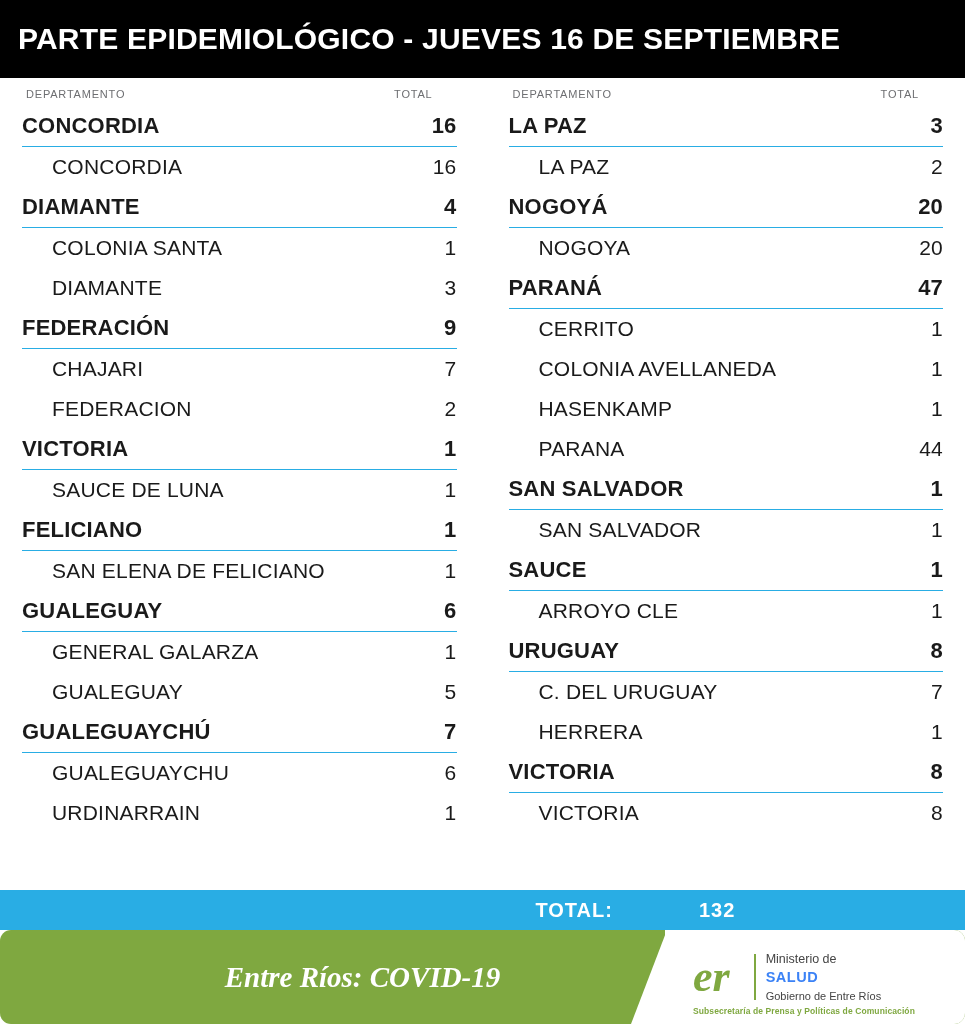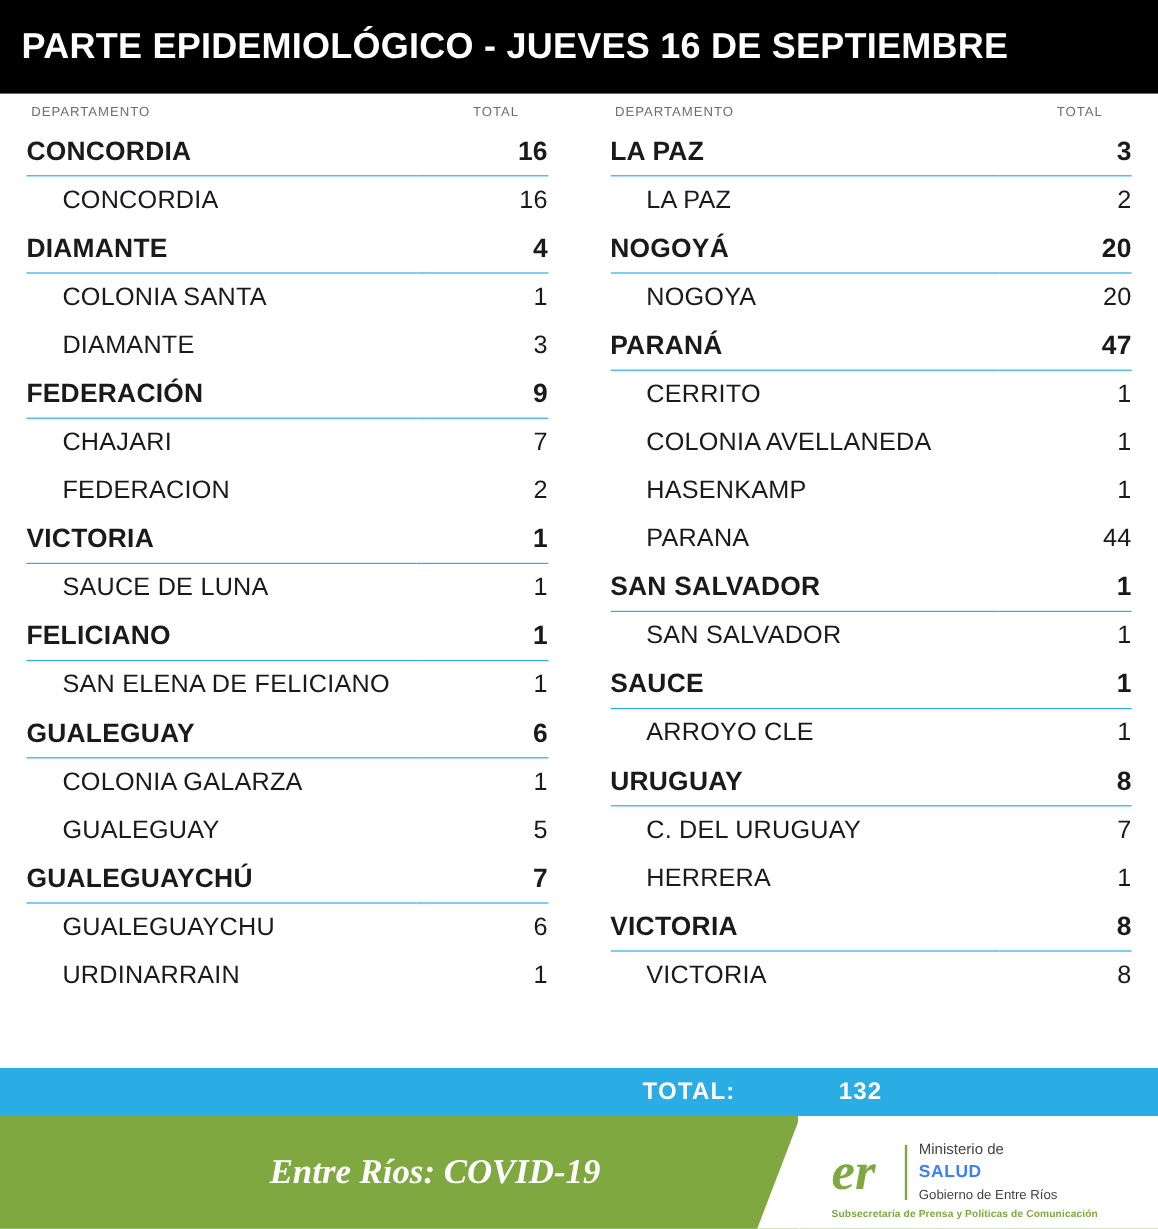--- a/index.html
+++ b/index.html
@@ -117,20 +117,21 @@
     box-sizing: border-box;
   }
   
   .footer {
     position: relative;
     height: 94px;
     background: #7FA840;
     display: flex;
     align-items: center;
     overflow: hidden;
+    border-radius: 11px;
   }
   .footer-title {
     width: 100%;
     text-align: center;
     color: #ffffff;
     font-size: 29px;
     font-style: italic;
     font-weight: bold;
     font-family: "Liberation Serif", serif;
     padding-right: 240px;
@@ -252,21 +253,21 @@
           </tr>
           <tr class="loc">
             <td class="name">SAN ELENA DE FELICIANO</td>
             <td class="total">1</td>
           </tr>
           <tr class="dept">
             <td class="name">GUALEGUAY</td>
             <td class="total">6</td>
           </tr>
           <tr class="loc">
-            <td class="name">COLONIA GALARZA</td>
+            <td class="name">GENERAL GALARZA</td>
             <td class="total">1</td>
           </tr>
           <tr class="loc">
             <td class="name">GUALEGUAY</td>
             <td class="total">5</td>
           </tr>
           <tr class="dept">
             <td class="name">GUALEGUAYCHÚ</td>
             <td class="total">7</td>
           </tr>

